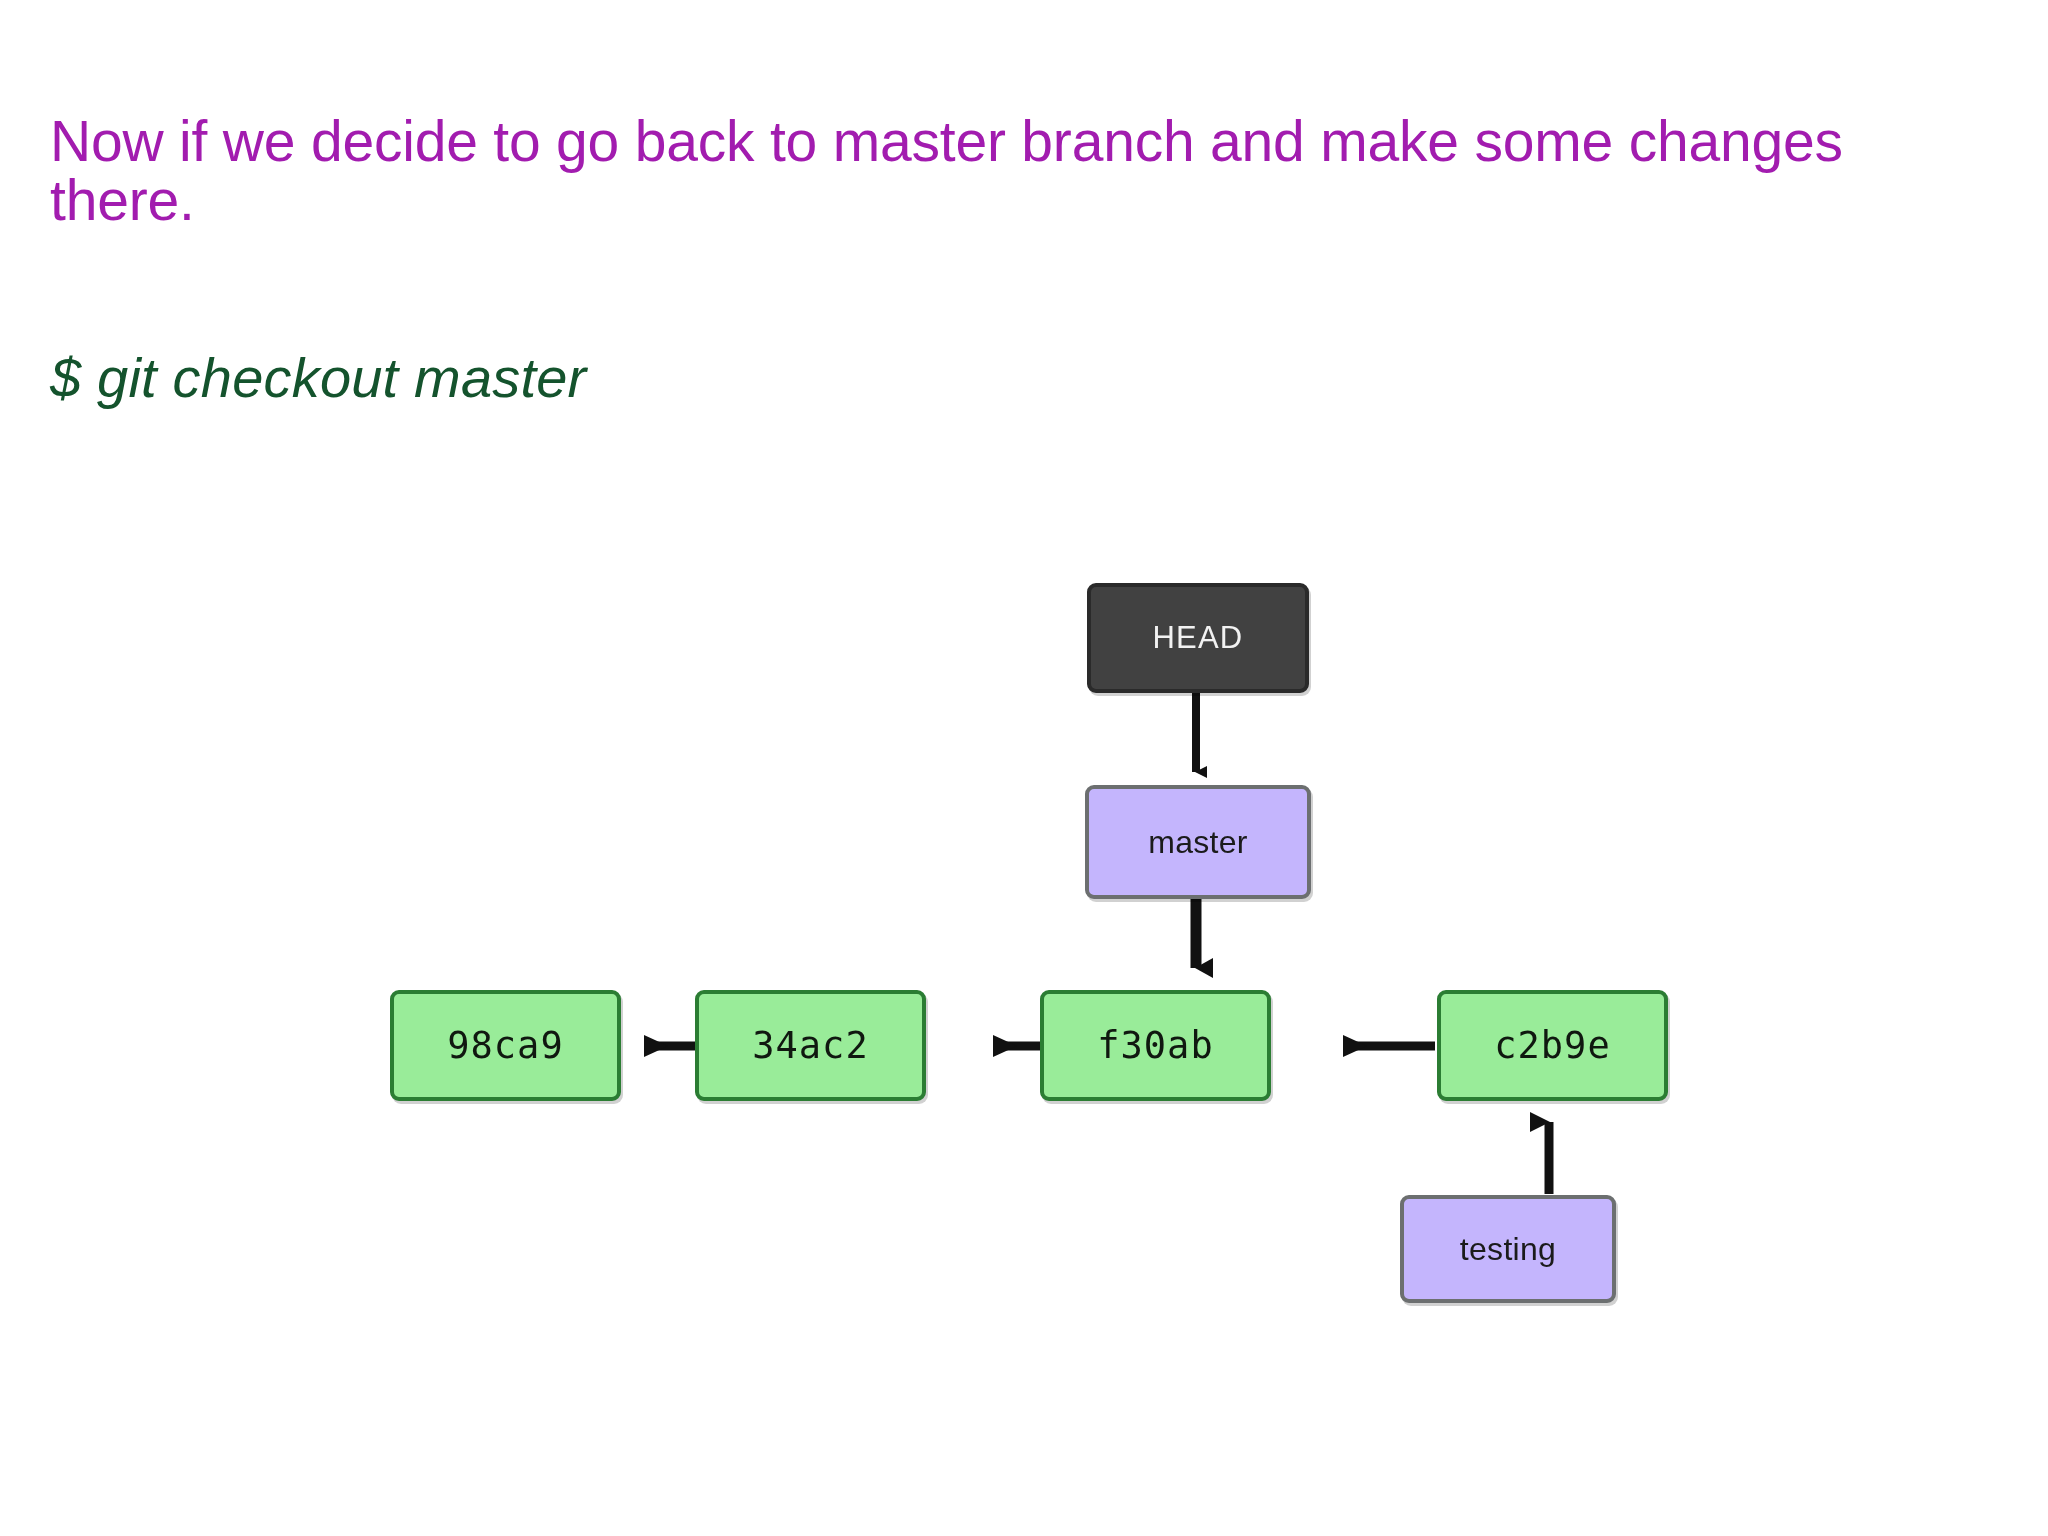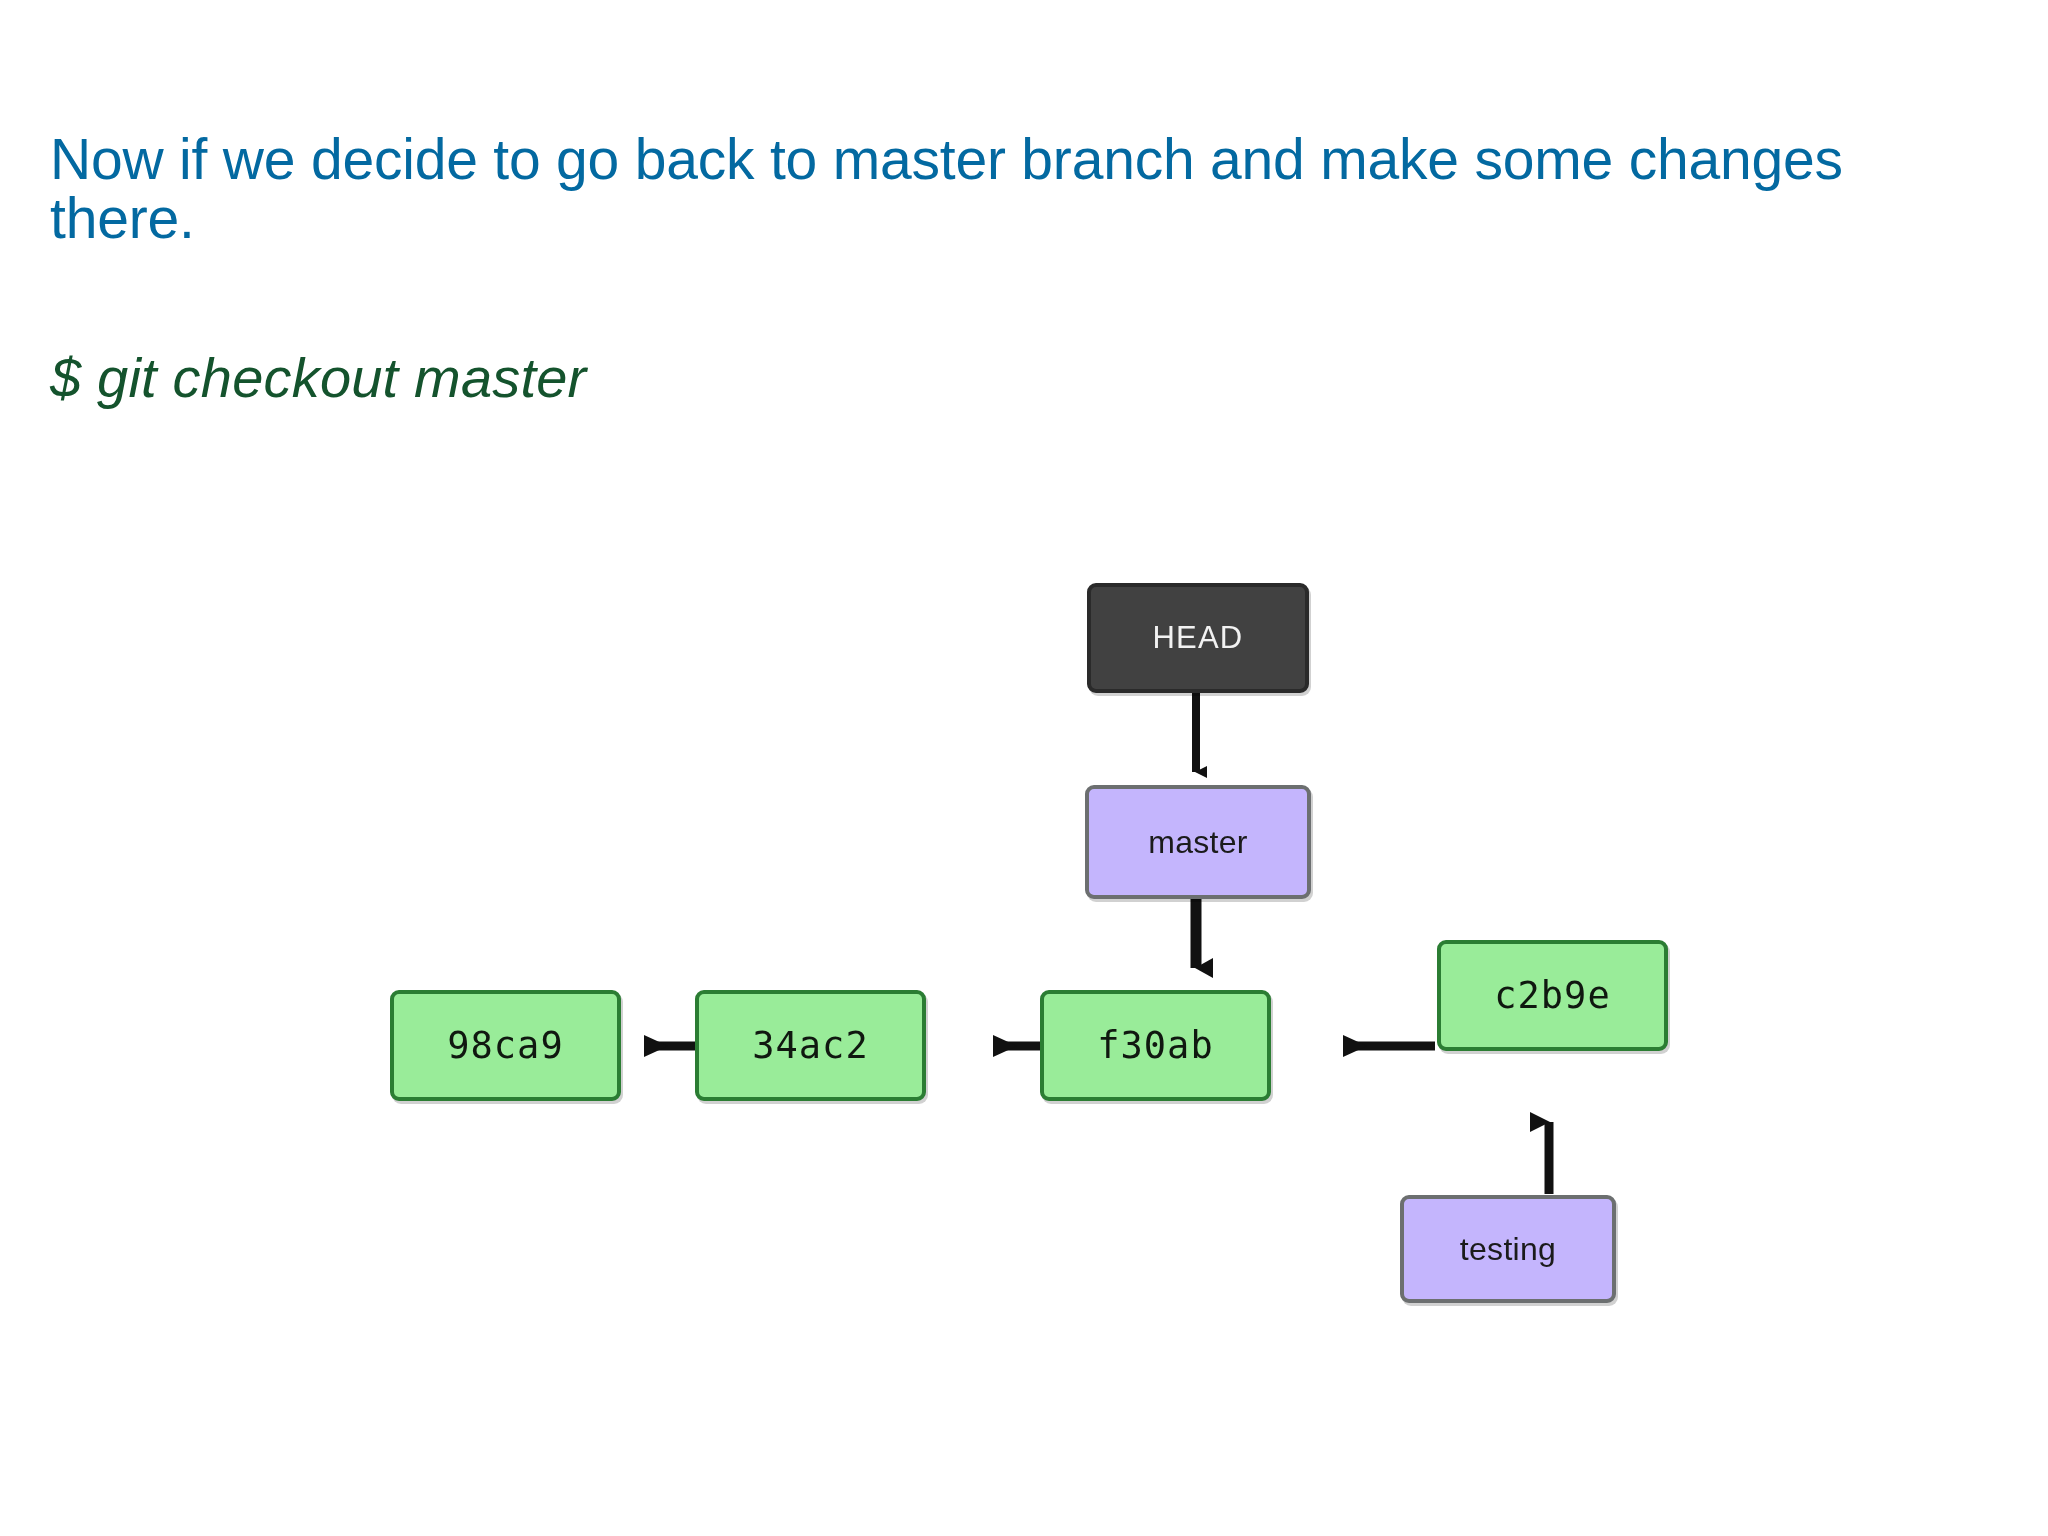--- a/index.html
+++ b/index.html
@@ -17,24 +17,23 @@
 
   
   #slide-heading {
     position: absolute;
     left: 50px;
     top: 112px;
     width: 1930px;
     font-family: "Liberation Sans", sans-serif;
     font-size: 57px;
     line-height: 1.04;
-    color: #0369a1;
+    color: #a21caf;
     letter-spacing: -0.2px;
     white-space: pre-wrap;
-    margin-top: 18px;
   }
   #slide-command {
     position: absolute;
     left: 50px;
     top: 345px;
     font-family: "Liberation Sans", sans-serif;
     font-size: 56px;
     font-style: italic;
     color: #14532d;
     letter-spacing: 0.2px;
@@ -85,21 +84,21 @@
     letter-spacing: 1.2px;
   }
 
   
   #node-head    { left: 1087px; top: 583px;  width: 222px; height: 110px; }
   #node-master  { left: 1085px; top: 785px;  width: 226px; height: 114px; }
   #node-testing { left: 1400px; top: 1195px; width: 216px; height: 108px; }
   #node-98ca9   { left: 390px;  top: 990px;  width: 231px; height: 111px; }
   #node-34ac2   { left: 695px;  top: 990px;  width: 231px; height: 111px; }
   #node-f30ab   { left: 1040px; top: 990px;  width: 231px; height: 111px; }
-  #node-c2b9e   { left: 1437px; top: 940px;  width: 231px; height: 111px; text-align: right; }
+  #node-c2b9e   { left: 1437px; top: 990px;  width: 231px; height: 111px; text-align: right; }
 
   
   #arrow-layer {
     position: absolute;
     left: 0; top: 0;
     width: 2048px; height: 1536px;
     pointer-events: none;
   }
 </style>
 </head>

